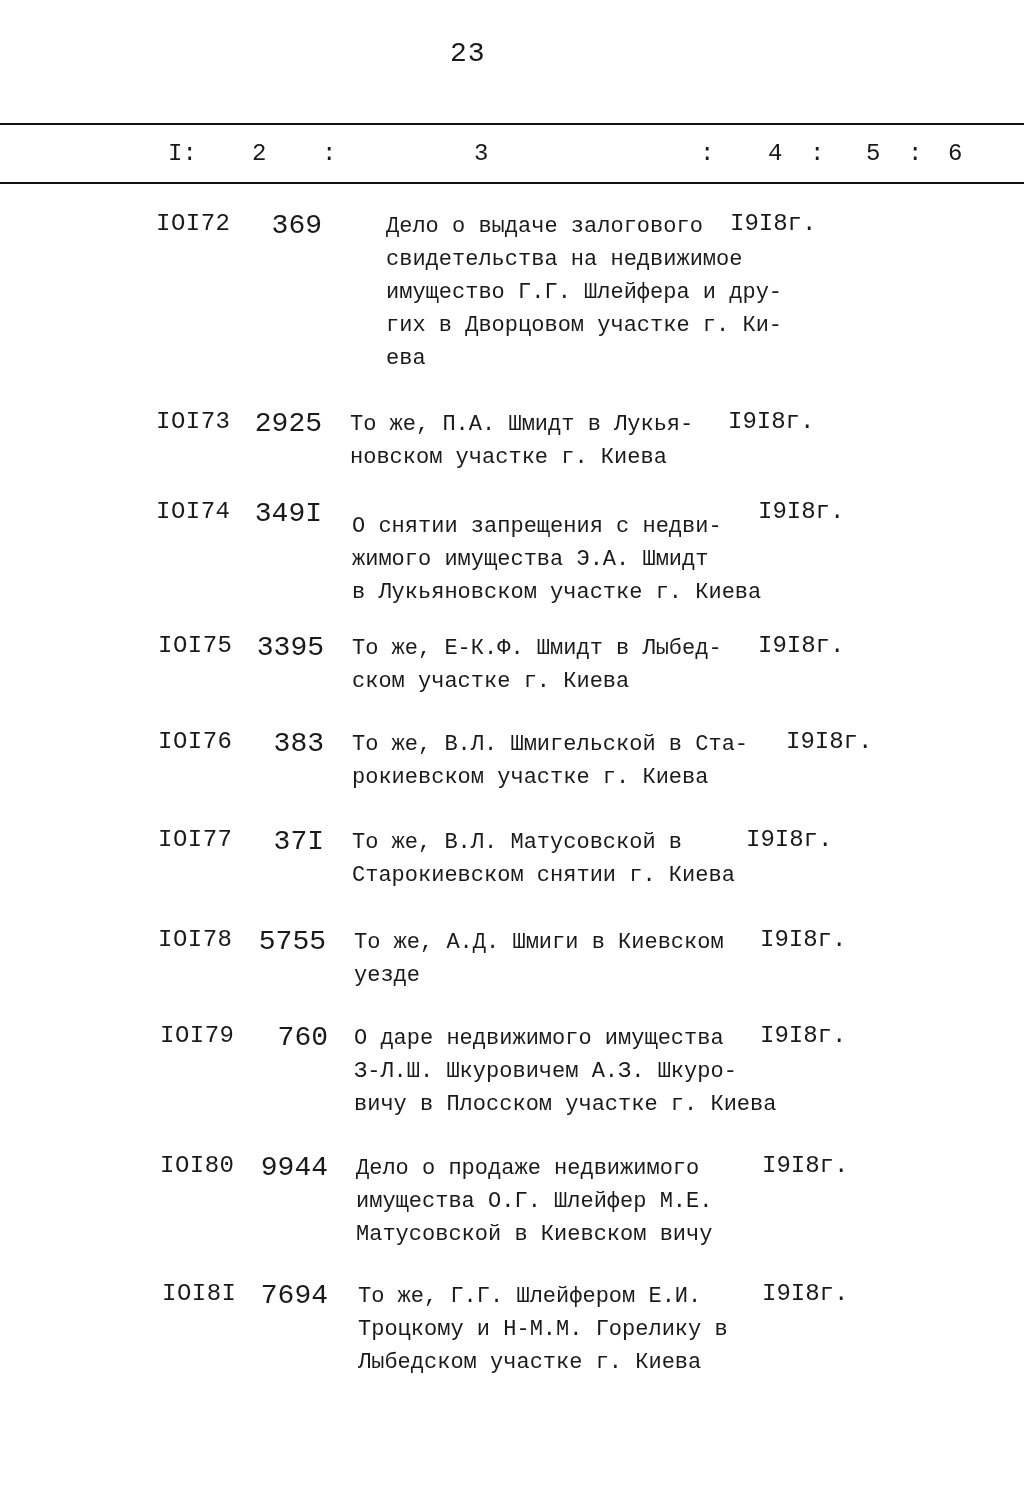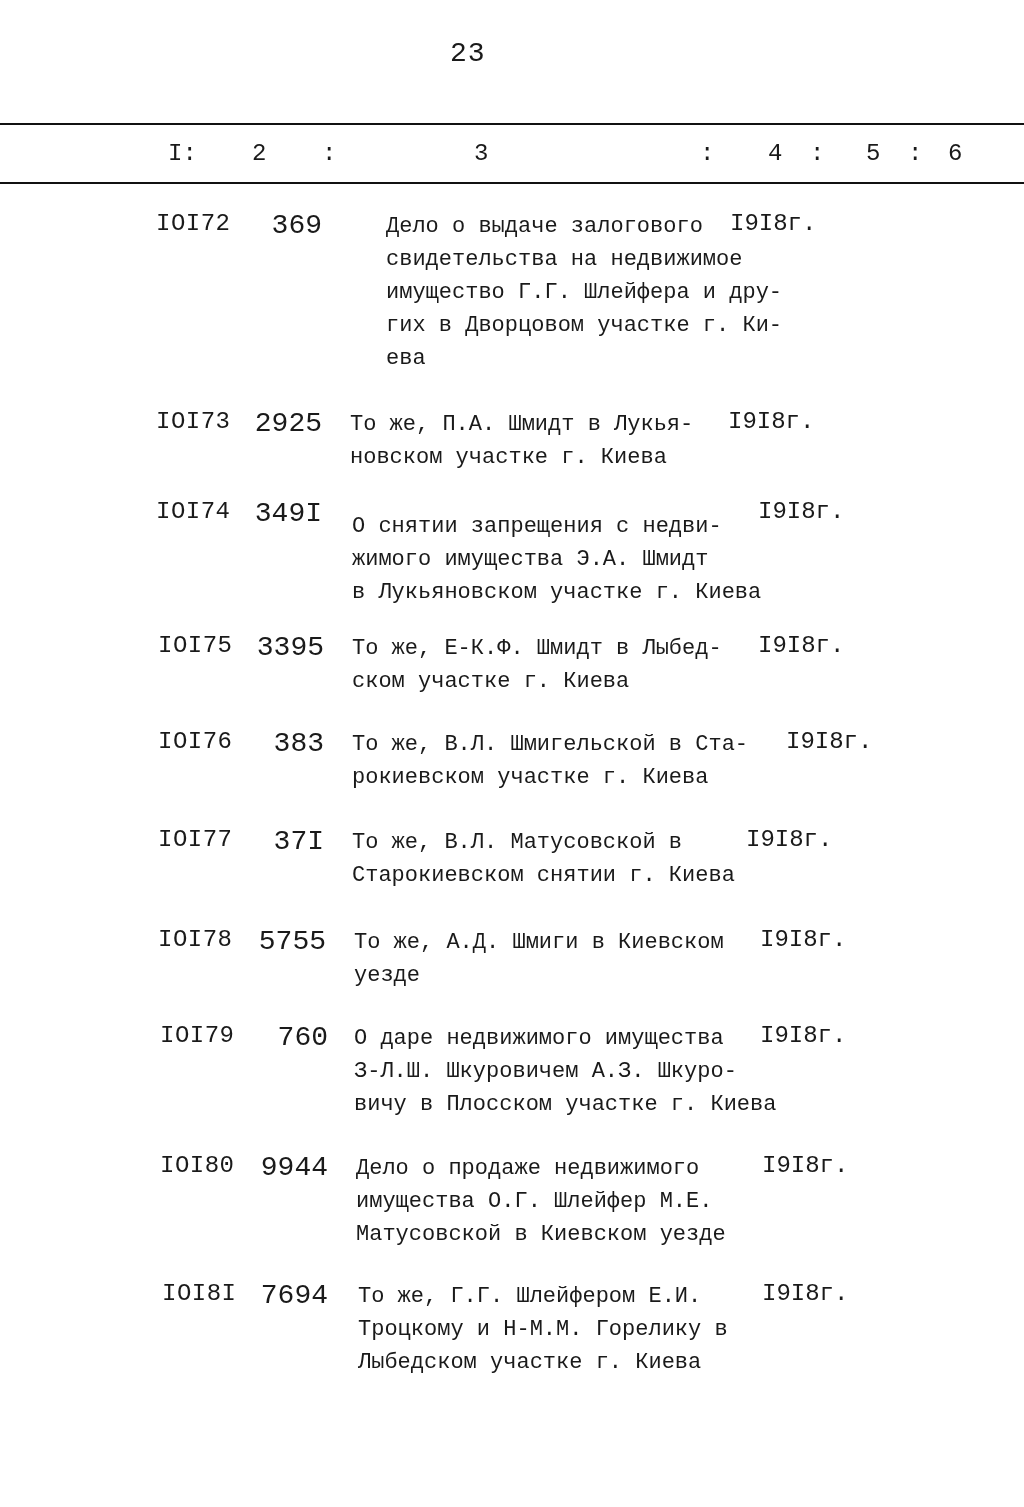--- a/index.html
+++ b/index.html
@@ -102,21 +102,21 @@
     </div>
     <div class="row" style="top: 1022px;">
       <span class="cell-num" style="left: 160px;">IOI79</span>
       <span class="cell-sheet" style="left: 248px;">760</span>
       <div class="cell-desc" style="left: 354px; top: 0px;"><div>О даре недвижимого имущества</div><div>З-Л.Ш. Шкуровичем А.З. Шкуро-</div><div>вичу в Плосском участке г. Киева</div></div>
       <span class="cell-year" style="left: 760px;">I9I8г.</span>
     </div>
     <div class="row" style="top: 1152px;">
       <span class="cell-num" style="left: 160px;">IOI80</span>
       <span class="cell-sheet" style="left: 248px;">9944</span>
-      <div class="cell-desc" style="left: 356px; top: 0px;"><div>Дело о продаже недвижимого</div><div>имущества О.Г. Шлейфер М.Е.</div><div>Матусовской в Киевском уезде</div></div>
+      <div class="cell-desc" style="left: 356px; top: 0px;"><div>Дело о продаже недвижимого</div><div>имущества О.Г. Шлейфер М.Е.</div><div>Матусовской в Киевском вичу</div></div>
       <span class="cell-year" style="left: 762px;">I9I8г.</span>
     </div>
     <div class="row" style="top: 1280px;">
       <span class="cell-num" style="left: 162px;">IOI8I</span>
       <span class="cell-sheet" style="left: 248px;">7694</span>
       <div class="cell-desc" style="left: 358px; top: 0px;"><div>То же, Г.Г. Шлейфером Е.И.</div><div>Троцкому и Н-М.М. Горелику в</div><div>Лыбедском участке г. Киева</div></div>
       <span class="cell-year" style="left: 762px;">I9I8г.</span>
     </div>
   </div>
 

